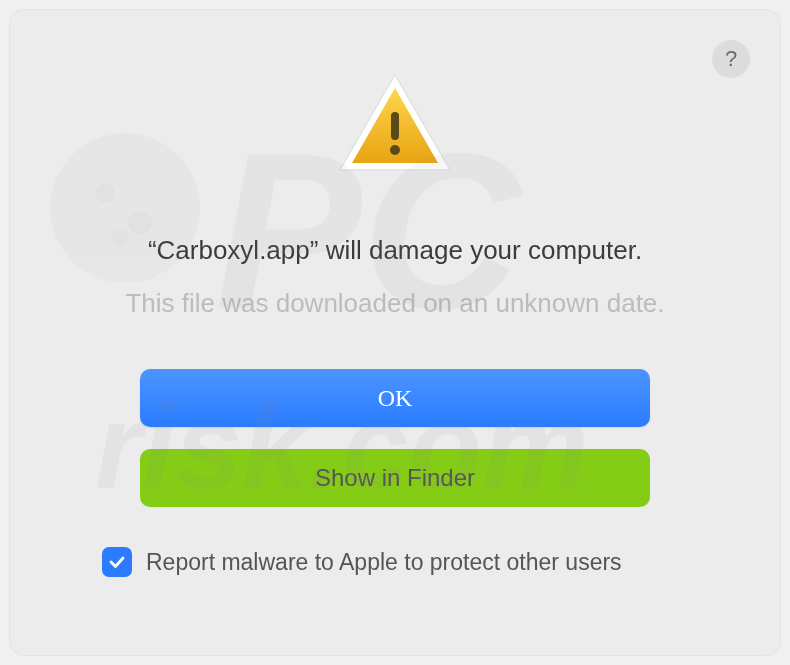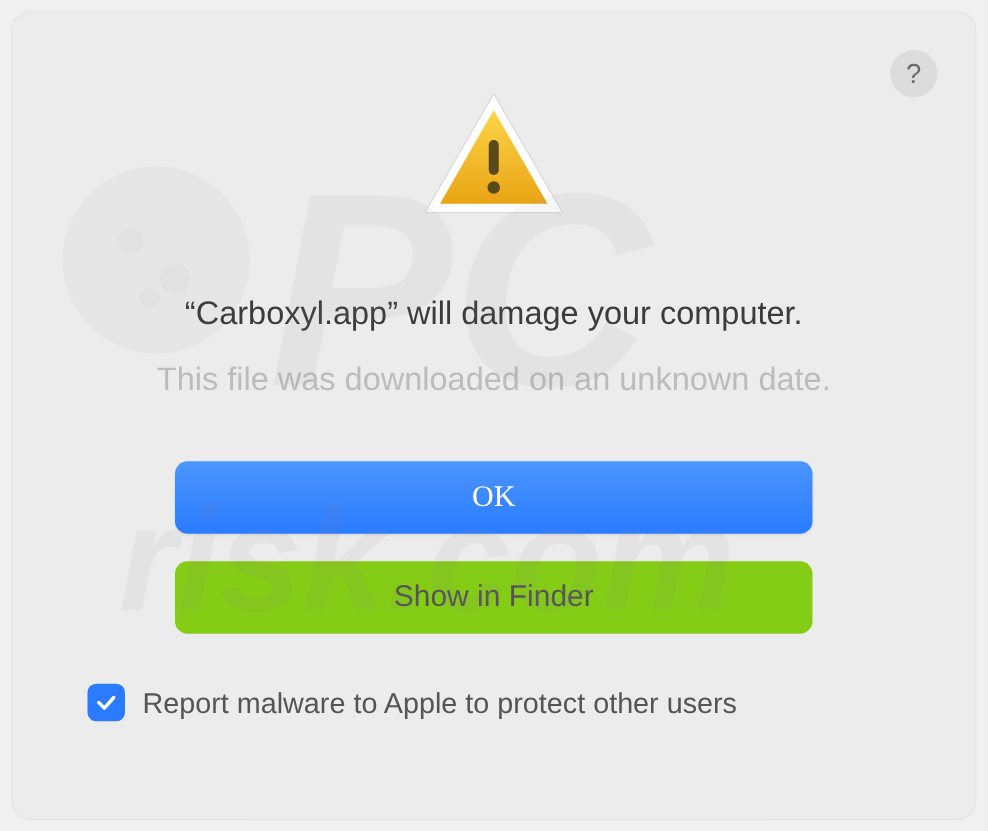--- a/index.html
+++ b/index.html
@@ -99,20 +99,21 @@
       background: #84cc16;
       color: #555555;
       font-weight: 400;
     }
     .checkbox-row {
       margin-top: 40px;
       align-self: flex-start;
       display: flex;
       align-items: center;
       gap: 14px;
+      margin-left: 32px;
     }
     .checkbox {
       width: 30px;
       height: 30px;
       border-radius: 7px;
       background: #2a7bff;
       display: flex;
       align-items: center;
       justify-content: center;
       cursor: pointer;

